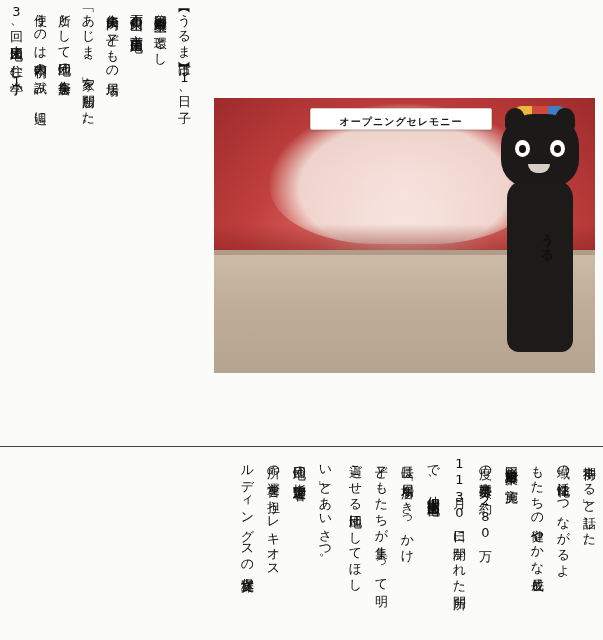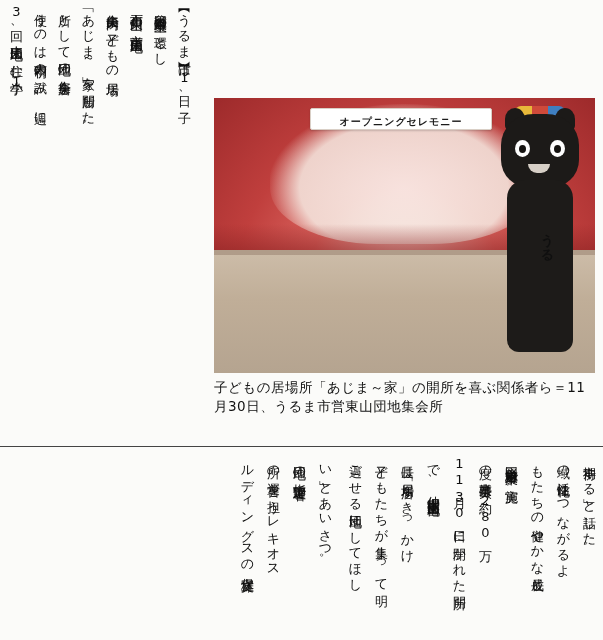--- a/index.html
+++ b/index.html
@@ -375,21 +375,20 @@
         <div class="mascot-head"></div>
         <div class="mascot-eye l"></div>
         <div class="mascot-eye r"></div>
         <div class="mascot-mouth"></div>
         <div class="mascot-body"></div>
         <div class="mascot-label vcol">うる</div>
       </div>
     </div>
   </div>
 
-  <div class="caption">子どもの居場所「あじま～家」の開所を喜ぶ関係者ら＝11月30日、うるま市営東山団地集会所</div>
 
   <div class="left-block">
     <div class="vcol c1">【うるま】市は1日、子</div>
     <div class="vcol c2">貧困対策事業の一環とし</div>
     <div class="vcol c3">市石川東山の市営東山団地</div>
     <div class="vcol c4">集会所内に子どもの居場</div>
     <div class="vcol c5">「あじま～家」を開所した。</div>
     <div class="vcol c6">所として団地の集会所を</div>
     <div class="vcol c7">使うのは市内初の試み。週に</div>
     <div class="vcol c8">3回、東山団地に住む小学1</div>

